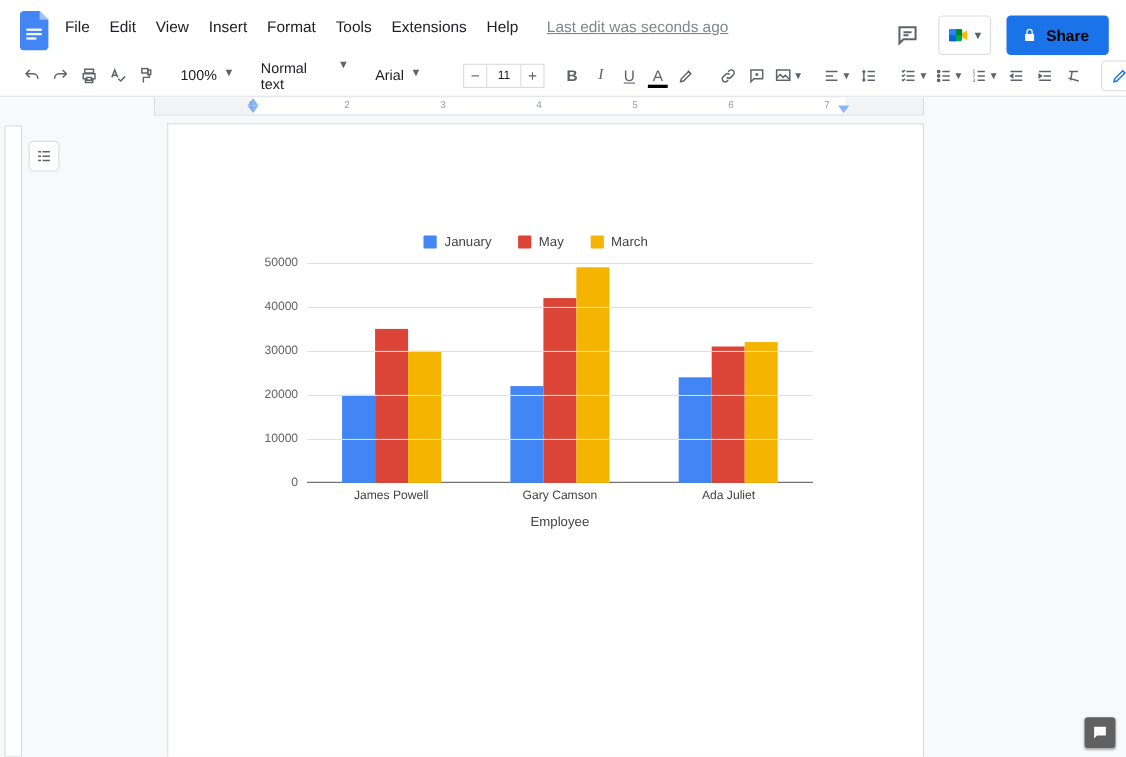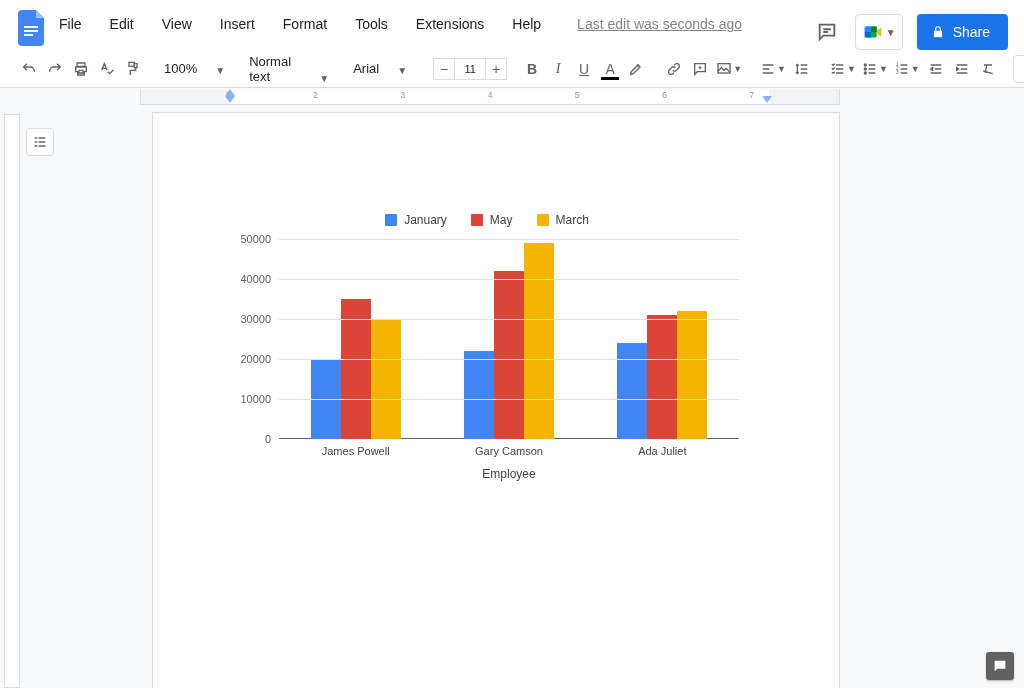--- a/index.html
+++ b/index.html
@@ -47,45 +47,45 @@
     font-size: 18px;
     color: #80868b;
     padding-left: 4px;
   }
   .title-icons { display:flex; gap:10px; align-items:center; color:#5f6368; }
   .title-icons svg { width:16px; height:16px; display:block; }
 
   .menus {
     display: flex;
     align-items: center;
-    gap: 14px;
+    gap: 4px;
     margin-top: 4px;
     font-size: 14px;
     color: #202124;
   }
   .menus span { padding: 4px 7px; cursor: pointer; border-radius:4px; }
   .menus .lastedit { color: #80868b; text-decoration: underline; cursor:pointer; margin-left:8px; }
 
   .titlebar-right {
     margin-left: auto;
     display: flex;
     align-items: center;
     gap: 14px;
     padding-right: 4px;
     padding-top: 6px;
   }
   .share-btn {
     background: #1a73e8;
-    color: #ffffff;
+    color: #000000;
     border: none;
     border-radius: 4px;
     height: 36px;
     padding: 0 18px 0 14px;
     font-size: 14px;
-    font-weight: 400;
+    font-weight: 700;
     display: flex;
     align-items: center;
     gap: 8px;
     cursor: pointer;
   }
   .meet-btn {
     width: 48px; height:36px;
     border:1px solid #dadce0; border-radius:4px;
     display:flex; align-items:center; justify-content:center;
     background:#fff;
@@ -107,21 +107,21 @@
   .tb-group { display:flex; align-items:center; }
   .tb-sep { width:1px; height:20px; background:#dadce0; margin:0 6px; }
   .tb-btn {
     min-width:26px; height:26px; padding:0 3px;
     display:flex; align-items:center; justify-content:center;
     color: var(--tool-grey);
     cursor:pointer; border-radius:2px;
     font-size:14px;
   }
   .tb-select {
-    display:flex; align-items:flex-end; gap:18px;
+    display:flex; align-items:flex-start; gap:6px;
     font-size:13px; color:#202124; padding:0 6px; cursor:pointer;
   }
   .tb-select .caret { color:#5f6368; font-size:10px; }
   .font-size-box {
     display:flex; align-items:center; gap:0;
   }
   .font-size-box .fs-btn {
     width:22px; height:22px; border:1px solid #dadce0;
     display:flex; align-items:center; justify-content:center;
     font-size:14px; color:#5f6368; cursor:pointer;

